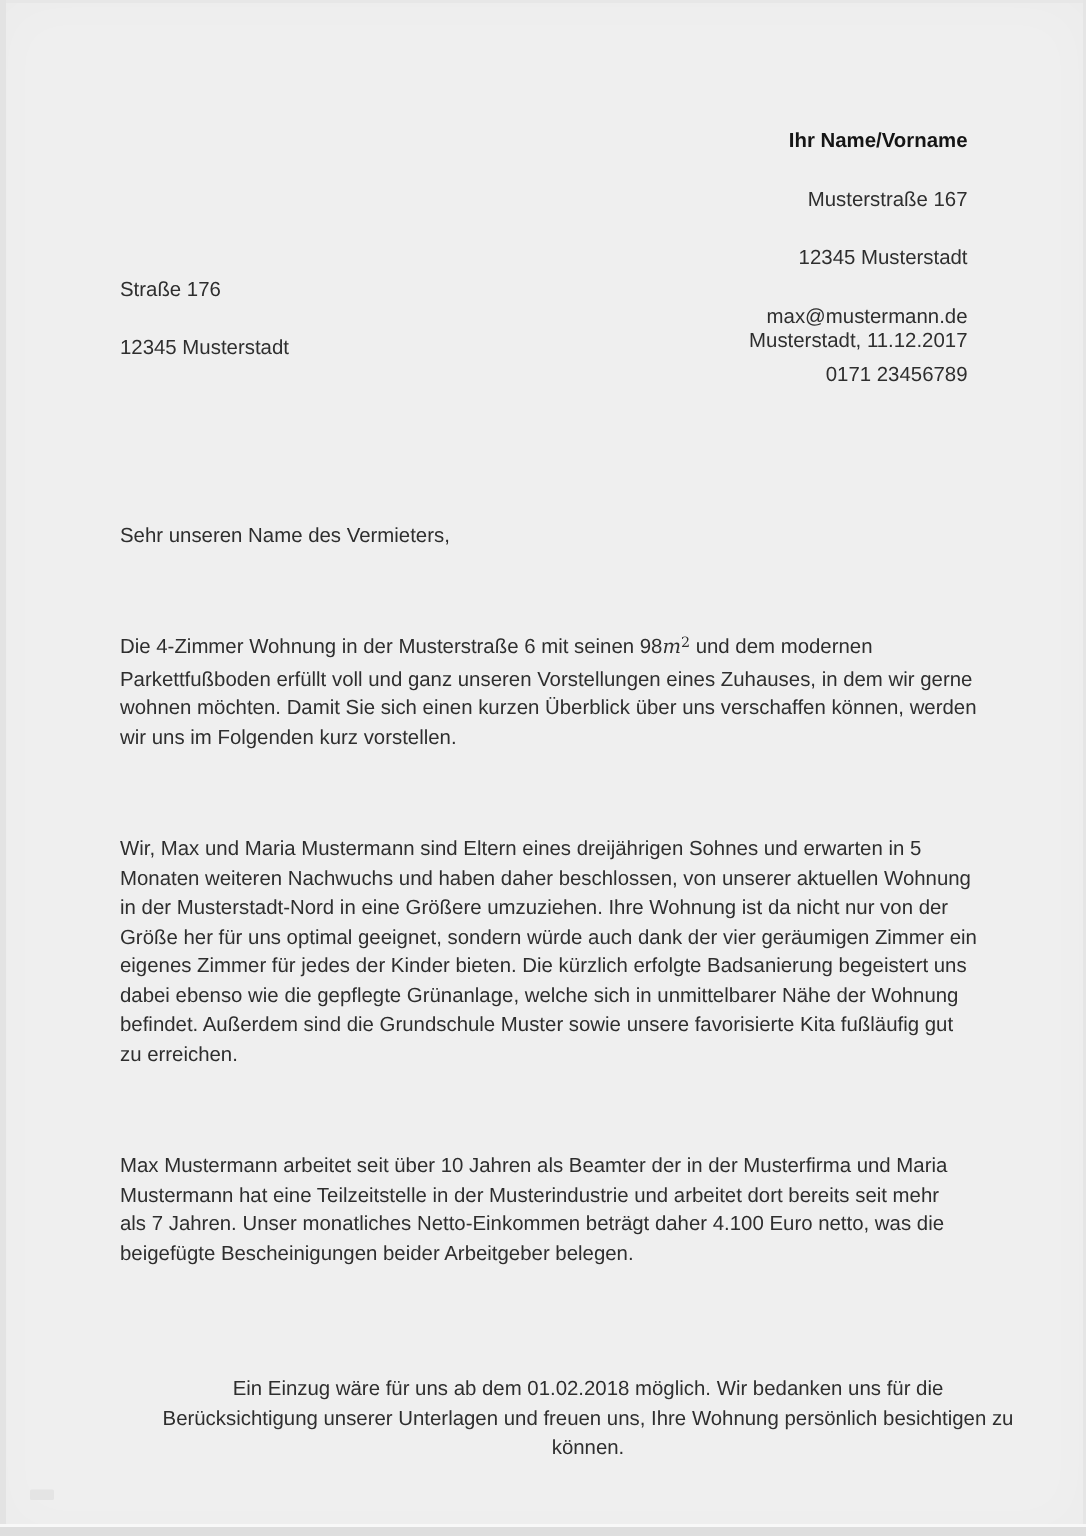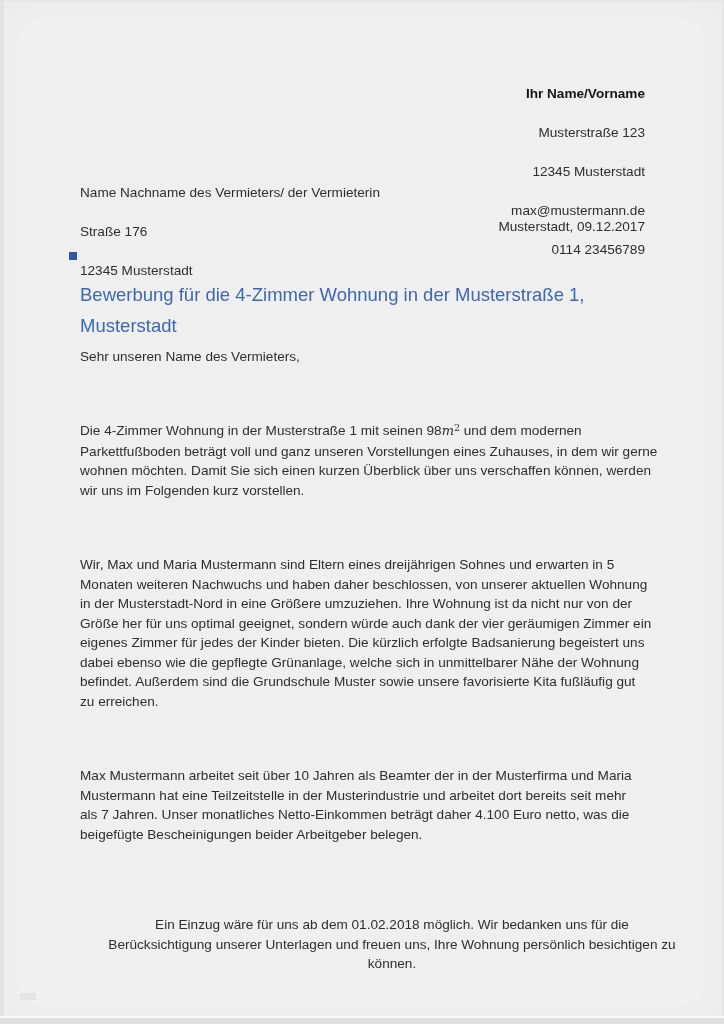--- a/index.html
+++ b/index.html
@@ -52,44 +52,39 @@
 <div class="page">
 
   <div class="edge-top"></div>
   <div class="edge-left"></div>
   <div class="edge-right"></div>
   <div class="edge-bottom-line"></div>
   <div class="edge-bottom"></div>
 
   <div class="sender txt">
     <div class="name">Ihr Name/Vorname</div>
-    <div>Musterstraße 123</div>
+    <div>Musterstraße 167</div>
     <div>12345 Musterstadt</div>
     <div>max@mustermann.de</div>
-    <div>0114 23456789</div>
+    <div>0171 23456789</div>
   </div>
 
   <div class="recipient txt">
-    <div>Name Nachname des Vermieters/ der Vermieterin</div>
     <div>Straße 176</div>
     <div>12345 Musterstadt</div>
   </div>
 
-  <div class="dateline txt">Musterstadt, 09.12.2017</div>
+  <div class="dateline txt">Musterstadt, 11.12.2017</div>
 
-  <div class="subject">
-    <span class="subject-bullet"></span><span>Bewerbung für die 4-Zimmer Wohnung in der Musterstraße 1,
-Musterstadt</span>
-  </div>
 
   <div class="flow txt">
     <p class="salutation">Sehr unseren Name des Vermieters,</p>
 
-    <p><span>Die 4-Zimmer Wohnung in der Musterstraße 1 mit seinen 98</span><span class="math-var">m</span><span class="math-sup">2</span><span> und dem modernen
-Parkettfußboden beträgt voll und ganz unseren Vorstellungen eines Zuhauses, in dem wir gerne
+    <p><span>Die 4-Zimmer Wohnung in der Musterstraße 6 mit seinen 98</span><span class="math-var">m</span><span class="math-sup">2</span><span> und dem modernen
+Parkettfußboden erfüllt voll und ganz unseren Vorstellungen eines Zuhauses, in dem wir gerne
 wohnen möchten. Damit Sie sich einen kurzen Überblick über uns verschaffen können, werden
 wir uns im Folgenden kurz vorstellen.</span></p>
 
     <p>Wir, Max und Maria Mustermann sind Eltern eines dreijährigen Sohnes und erwarten in 5
 Monaten weiteren Nachwuchs und haben daher beschlossen, von unserer aktuellen Wohnung
 in der Musterstadt-Nord in eine Größere umzuziehen. Ihre Wohnung ist da nicht nur von der
 Größe her für uns optimal geeignet, sondern würde auch dank der vier geräumigen Zimmer ein
 eigenes Zimmer für jedes der Kinder bieten. Die kürzlich erfolgte Badsanierung begeistert uns
 dabei ebenso wie die gepflegte Grünanlage, welche sich in unmittelbarer Nähe der Wohnung
 befindet. Außerdem sind die Grundschule Muster sowie unsere favorisierte Kita fußläufig gut

